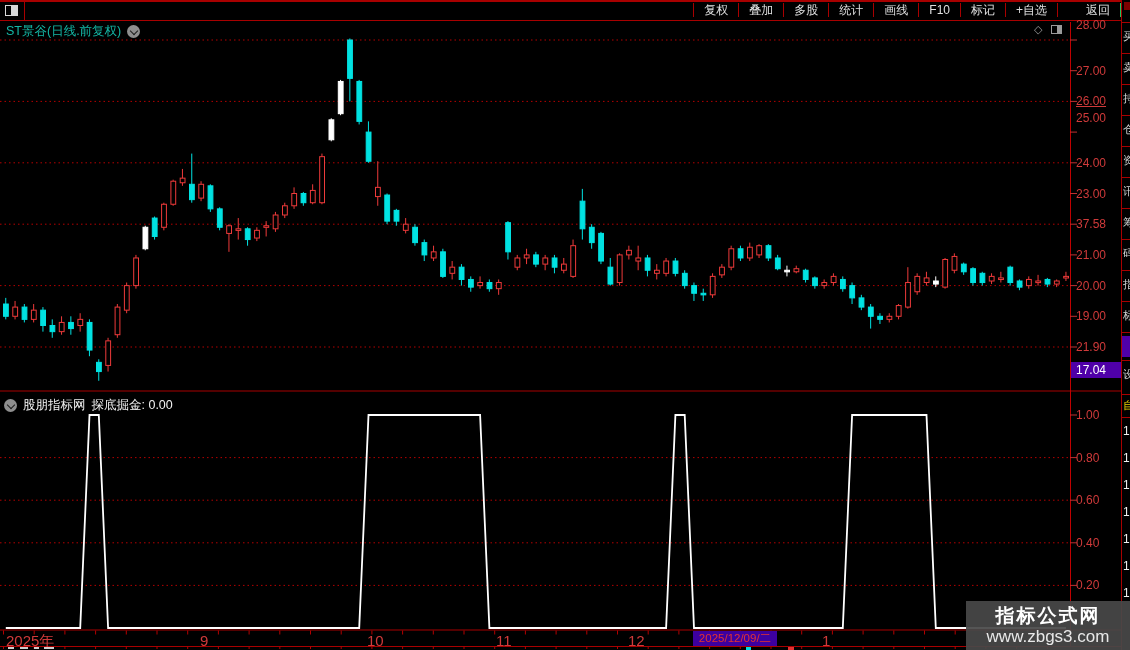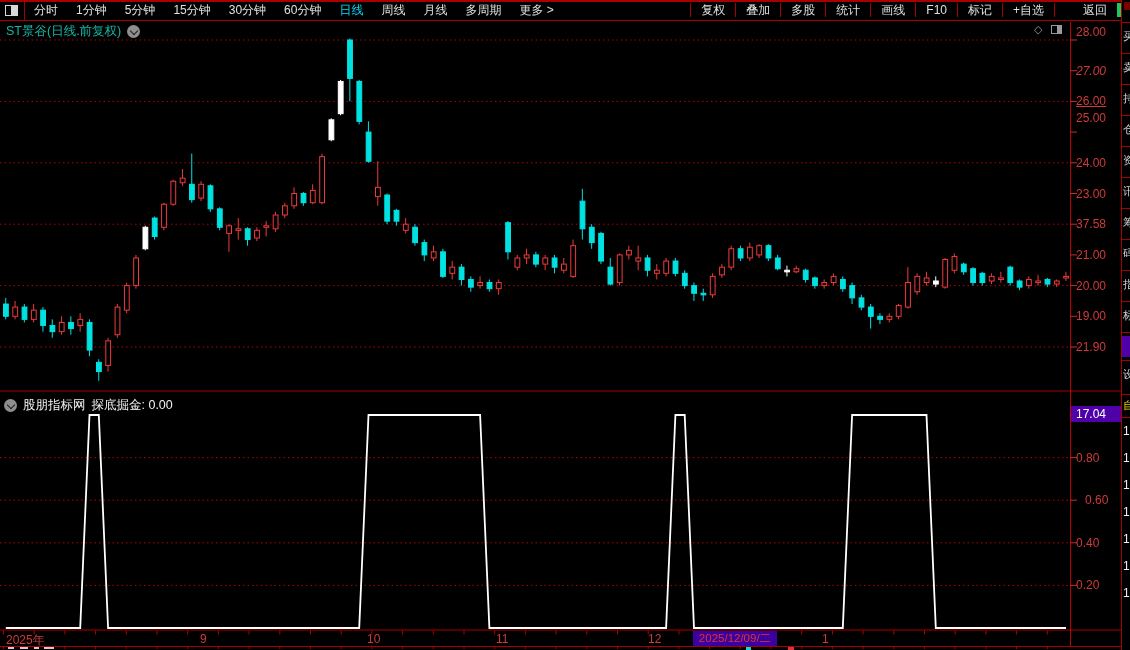--- a/index.html
+++ b/index.html
@@ -13,41 +13,41 @@
     border-top:1px solid #a80000; border-bottom:1px solid #a80000;
     display:flex; align-items:center; color:#e0e0e0; font-size:12px; }
   #win-icon { width:13px; height:11px; border:1px solid #d8d8d8; margin:0 6px 0 5px;
     position:relative; flex:0 0 auto; }
   #win-icon::after { content:""; position:absolute; right:0; top:0; width:6px; height:9px; background:#d8d8d8; }
   .tb-sep { width:1px; height:19px; background:#a80000; flex:0 0 auto; }
   .tb-item { padding:0 9px; white-space:nowrap; cursor:default; }
   .tb-item.active { color:#00dcff; }
   #tb-spacer { flex:1; }
   .tbr-item { padding:0 10px; border-left:1px solid #a80000; height:19px; line-height:19px; white-space:nowrap; }
-  .tbr-item:last-child { border-right:4px solid #22c55e;padding-left:28px; }
+  .tbr-item:last-child { border-right:1px solid #22c55e;padding-left:28px; }
 
   
   #titlebar { position:absolute; left:6px; top:23px; display:flex; align-items:center; gap:6px;
     color:#14b8a6; font-size:12.5px; }
   .chev-circle { width:13px; height:13px; border-radius:50%; background:#8f8f8f; position:relative; flex:0 0 auto; }
   .chev-circle::after { content:""; position:absolute; left:3.5px; top:3px; width:5px; height:5px;
     border-right:1.6px solid #1c1c1c; border-bottom:1.6px solid #1c1c1c; transform:rotate(45deg); }
   #corner-icons { position:absolute; left:1034px; top:24px; display:flex; gap:9px; align-items:center; }
   #diamond-icon { color:#9a9a9a; font-size:11px; line-height:11px; }
   #panel-icon { width:11px; height:9px; border:1px solid #9a9a9a; position:relative; }
   #panel-icon::after { content:""; position:absolute; right:0; top:0; width:4px; height:7px; background:#9a9a9a; }
 
   #ind-header { position:absolute; left:4px; top:397px; display:flex; align-items:center; gap:6px;
     color:#f2f2f2; font-size:12.5px; }
 
   
   .axis-label { position:absolute; left:1076px; color:#d03a3a; font-size:12px; line-height:14px; }
-  .x-label { position:absolute; top:632px; color:#d03a3a; font-size:12px; }
+  .x-label { position:absolute; top:632px; color:#d03a3a; font-size:15px; }
   #price-tag { position:absolute; left:1071px; top:362px; width:54px; height:16px;
-    background:#4f00a8; color:#fff; font-size:12px; line-height:16px; padding-left:5px;margin-top:44px; }
+    background:#4f00a8; color:#fff; font-size:12px; line-height:16px; padding-left:5px; }
   #date-tag { position:absolute; left:693px; top:631px; width:84px; height:15px;
     background:#3d00a0; color:#e23232; font-size:11.5px; line-height:15px; text-align:center; }
 
   
   #side-strip { position:absolute; left:1121px; top:0; width:9px; height:650px;
     border-left:1px solid #a80000; overflow:hidden; background:#000; }
   .strip-sep { position:absolute; left:0; width:9px; height:1px; background:#a80000; }
   .strip-glyph { position:absolute; left:1px; width:14px; color:#d5d5d5; font-size:11px; line-height:12px; }
   #strip-purple { position:absolute; left:0; top:336px; width:9px; height:21px; background:#4f00a8; }
   #strip-redfrag { position:absolute; left:2px; top:2px; width:7px; height:8px; background:#7a0000; }
@@ -402,21 +402,20 @@
         <rect x="1054.40" y="281.00" width="4.8" height="3.07" fill="#000" stroke="#ee3a3a" stroke-width="1"></rect>
         <line x1="1065.95" y1="271.785" x2="1065.95" y2="280.995" stroke="#ee3a3a" stroke-width="1"></line>
         <rect x="1063.70" y="276.39" width="4.8" height="1.60" fill="#000" stroke="#ee3a3a" stroke-width="1"></rect>
       </g>
       <polyline points="5.8,628.0 15.1,628.0 24.4,628.0 33.7,628.0 43.0,628.0 52.3,628.0 61.6,628.0 70.9,628.0 80.2,628.0 89.5,415.0 98.8,415.0 108.1,628.0 117.4,628.0 126.7,628.0 136.0,628.0 145.3,628.0 154.6,628.0 163.9,628.0 173.2,628.0 182.5,628.0 191.8,628.0 201.1,628.0 210.4,628.0 219.7,628.0 229.0,628.0 238.3,628.0 247.6,628.0 256.9,628.0 266.2,628.0 275.5,628.0 284.8,628.0 294.1,628.0 303.4,628.0 312.7,628.0 322.0,628.0 331.3,628.0 340.6,628.0 349.9,628.0 359.2,628.0 368.5,415.0 377.8,415.0 387.1,415.0 396.4,415.0 405.7,415.0 415.0,415.0 424.3,415.0 433.6,415.0 442.9,415.0 452.2,415.0 461.5,415.0 470.8,415.0 480.1,415.0 489.4,628.0 498.7,628.0 508.0,628.0 517.3,628.0 526.6,628.0 535.9,628.0 545.2,628.0 554.5,628.0 563.8,628.0 573.1,628.0 582.4,628.0 591.7,628.0 601.0,628.0 610.3,628.0 619.6,628.0 628.9,628.0 638.2,628.0 647.5,628.0 656.8,628.0 666.1,628.0 675.4,415.0 684.7,415.0 694.0,628.0 703.3,628.0 712.6,628.0 721.9,628.0 731.2,628.0 740.5,628.0 749.8,628.0 759.1,628.0 768.4,628.0 777.7,628.0 787.0,628.0 796.3,628.0 805.6,628.0 814.9,628.0 824.2,628.0 833.5,628.0 842.8,628.0 852.1,415.0 861.4,415.0 870.7,415.0 880.0,415.0 889.3,415.0 898.6,415.0 907.9,415.0 917.2,415.0 926.5,415.0 935.8,628.0 945.1,628.0 954.4,628.0 963.7,628.0 973.0,628.0 982.3,628.0 991.6,628.0 1000.9,628.0 1010.2,628.0 1019.5,628.0 1028.8,628.0 1038.1,628.0 1047.4,628.0 1056.7,628.0 1066.0,628.0" fill="none" stroke="#ffffff" stroke-width="1.8"></polyline>
     </svg>
 
   <div id="toolbar">
     <span id="win-icon"></span>
     <span class="tb-sep"></span>
-    <span id="tb-left"><span class="tb-item">分时</span><span class="tb-item">1分钟</span><span class="tb-item">5分钟</span><span class="tb-item">15分钟</span><span class="tb-item">30分钟</span><span class="tb-item">60分钟</span><span class="tb-item active">日线</span><span class="tb-item">周线</span><span class="tb-item">月线</span><span class="tb-item">多周期</span><span class="tb-item">更多 &gt;</span></span>
     <span id="tb-spacer"></span>
     <span id="tb-right"><span class="tbr-item">复权</span><span class="tbr-item">叠加</span><span class="tbr-item">多股</span><span class="tbr-item">统计</span><span class="tbr-item">画线</span><span class="tbr-item">F10</span><span class="tbr-item">标记</span><span class="tbr-item">+自选</span><span class="tbr-item">返回</span></span>
   </div>
 
   <div id="titlebar">
     <span>ST景谷(日线.前复权)</span>
     <span class="chev-circle"></span>
   </div>
 
   <div id="corner-icons">
@@ -424,45 +423,45 @@
     <span id="panel-icon"></span>
   </div>
 
   <div id="ind-header">
     <span class="chev-circle"></span>
     <span>股朋指标网</span>
     <span>探底掘金: 0.00</span>
   </div>
 
   <div id="price-axis">
-      <div class="axis-label" style="top: 25px;">28.00</div>
-      <div class="axis-label" style="top: 63.7px; font-style: italic;">27.00</div>
+      <div class="axis-label" style="top: 18px;">28.00</div>
+      <div class="axis-label" style="top: 63.7px;">27.00</div>
       <div class="axis-label" style="top: 94.4px; text-decoration: underline;">26.00</div>
       <div class="axis-label" style="top: 111px;">25.00</div>
       <div class="axis-label" style="top: 155.8px;">24.00</div>
       <div class="axis-label" style="top: 186.5px;">23.00</div>
       <div class="axis-label" style="top: 217.2px;">37.58</div>
       <div class="axis-label" style="top: 247.9px;">21.00</div>
       <div class="axis-label" style="top: 278.6px;">20.00</div>
       <div class="axis-label" style="top: 309.3px;">19.00</div>
       <div class="axis-label" style="top: 340px;">21.90</div>
     </div>
   <div id="ind-axis">
       <div class="axis-label" style="top: 408px;">1.00</div>
       <div class="axis-label" style="top: 450.6px;">0.80</div>
-      <div class="axis-label" style="top: 493.2px; margin-left: 9px;">0.60</div>
+      <div class="axis-label" style="top: 493.2px;">0.60</div>
       <div class="axis-label" style="top: 535.8px;">0.40</div>
       <div class="axis-label" style="top: 578.4px;">0.20</div>
     </div>
   <div id="xaxis">
       <div class="x-label" style="left: 6px;">2025年</div>
       <div class="x-label" style="left: 200px;">9</div>
       <div class="x-label" style="left: 367px;">10</div>
       <div class="x-label" style="left: 496px;">11</div>
-      <div class="x-label" style="left: 648px;">12</div>
+      <div class="x-label" style="left: 628px;">12</div>
       <div class="x-label" style="left: 822px;">1</div>
     </div>
 
   <div id="price-tag">17.04</div>
   <div id="date-tag">2025/12/09/二</div>
 
   <div id="side-strip">
       <div class="strip-sep" style="top: 22px;"></div>
       <div class="strip-sep" style="top: 53px;"></div>
       <div class="strip-sep" style="top: 84px;"></div>
@@ -501,14 +500,18 @@
     </div>
   <div id="bottom-frags">
       <div class="frag" style="left: 8px; top: 647px; width: 6px; height: 2px; background: rgb(207, 207, 207);"></div>
       <div class="frag" style="left: 20px; top: 647px; width: 8px; height: 2px; background: rgb(207, 207, 207);"></div>
       <div class="frag" style="left: 34px; top: 647px; width: 5px; height: 2px; background: rgb(207, 207, 207);"></div>
       <div class="frag" style="left: 44px; top: 647px; width: 10px; height: 2px; background: rgb(207, 207, 207);"></div>
       <div class="frag" style="left: 746px; top: 647px; width: 5px; height: 3px; background: rgb(0, 226, 226);"></div>
       <div class="frag" style="left: 788px; top: 647px; width: 6px; height: 3px; background: rgb(226, 50, 50);"></div>
     </div>
 
+  <div id="watermark">
+    <div id="wm1">指标公式网</div>
+    <div id="wm2">www.zbgs3.com</div>
+  </div>
 
 </div>
 
 </body></html>

